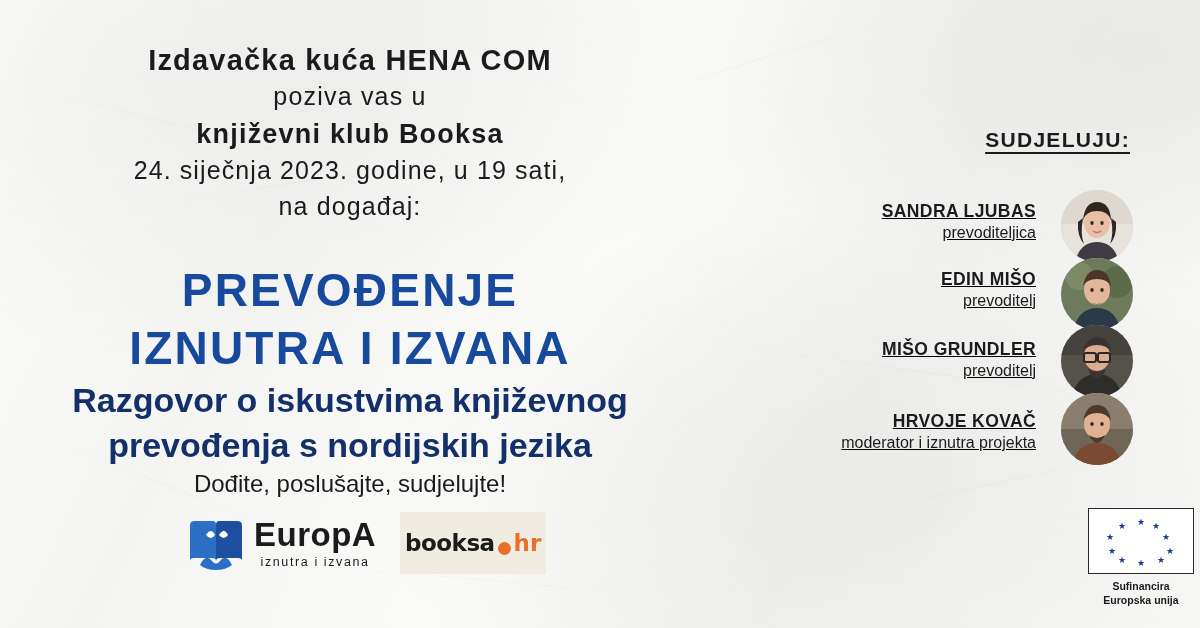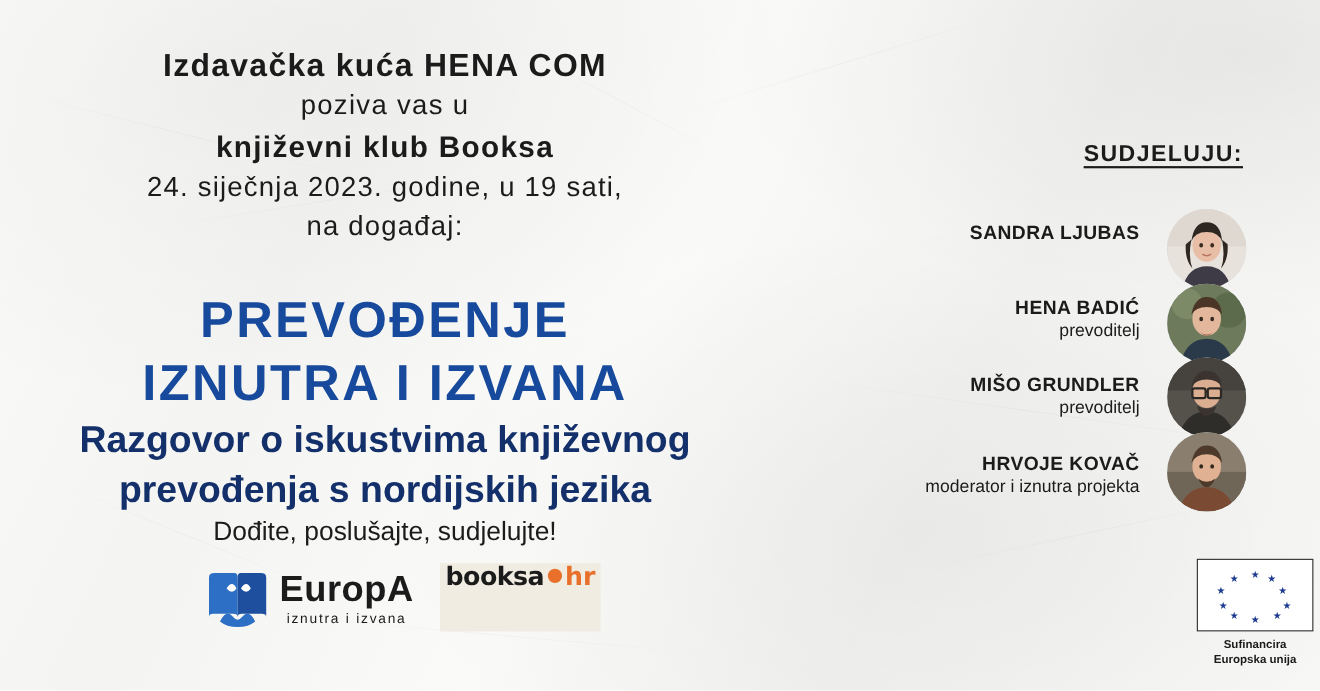--- a/index.html
+++ b/index.html
@@ -142,21 +142,21 @@
     font-size: 12.5px;
     color: #1b1b1b;
     letter-spacing: 1.6px;
     margin-top: 4px;
   }
   .booksa-logo {
     width: 146px;
     height: 62px;
     background: #f0ece2;
     display: flex;
-    align-items: flex-start;
+    align-items: center;
     justify-content: center;
     gap: 2px;
   }
   .booksa-logo .bk {
     font-family: "DejaVu Sans", sans-serif;
     font-size: 23px;
     font-weight: bold;
     color: #1b1b1b;
     letter-spacing: -.5px;
   }
@@ -197,20 +197,21 @@
     text-decoration: underline;
     text-underline-offset: 5px;
   }
   .person {
     position: absolute;
     right: 150px;
     display: flex;
     align-items: center;
     justify-content: flex-end;
     width: 330px;
+    text-decoration: underline;
   }
   .person .meta { text-align: right; padding-right: 14px; }
   .person .name {
     font-size: 17.5px;
     font-weight: bold;
     color: #1b1b1b;
     letter-spacing: .4px;
     line-height: 1.3;
   }
   .person .role {
@@ -324,40 +325,41 @@
     </div>
   </div>
 
   <div class="right">
 
     <div class="participants-heading">SUDJELUJU:</div>
 
     <div class="person" style="top:200px;">
       <div class="meta">
         <div class="name">SANDRA LJUBAS</div>
+        <div class="role">prevoditeljica</div>
       </div>
     </div>
     <div class="avatar" style="top:190px;">
       <svg width="72" height="72" viewBox="0 0 72 72" xmlns="http://www.w3.org/2000/svg">
         <rect width="72" height="72" fill="#e7e2dc"></rect>
         <rect x="0" y="0" width="72" height="34" fill="#ded8d1"></rect>
         <path d="M14 72 q5 -20 22 -20 q17 0 22 20 Z" fill="#3e3b46"></path>
         <ellipse cx="36" cy="33" rx="13" ry="15" fill="#e8bfa6"></ellipse>
         <path d="M22 30 q2 -18 14 -18 q13 0 14 18 q-3 -9 -14 -9 q-11 0 -14 9 Z" fill="#2e2620"></path>
         <path d="M22 28 q-3 16 1 26 q-7 -8 -6 -22 Z" fill="#2e2620"></path>
         <path d="M50 28 q3 16 -1 26 q7 -8 6 -22 Z" fill="#2e2620"></path>
         <ellipse cx="31" cy="33" rx="1.7" ry="2" fill="#3a2a22"></ellipse>
         <ellipse cx="41" cy="33" rx="1.7" ry="2" fill="#3a2a22"></ellipse>
         <path d="M32 41 q4 3 8 0" stroke="#b9765f" stroke-width="1.4" fill="none"></path>
       </svg>
     </div>
 
     <div class="person" style="top:268px;">
       <div class="meta">
-        <div class="name">HENA BADIĆ</div>
+        <div class="name">EDIN MIŠO</div>
         <div class="role">prevoditelj</div>
       </div>
     </div>
     <div class="avatar" style="top:258px;">
       <svg width="72" height="72" viewBox="0 0 72 72" xmlns="http://www.w3.org/2000/svg">
         <rect width="72" height="72" fill="#6d7b5c"></rect>
         <circle cx="18" cy="18" r="14" fill="#7d8a68"></circle>
         <circle cx="56" cy="24" r="16" fill="#5d6b4d"></circle>
         <path d="M12 72 q6 -22 24 -22 q18 0 24 22 Z" fill="#2b3a4a"></path>
         <ellipse cx="36" cy="32" rx="13" ry="15" fill="#e3b79b"></ellipse>

